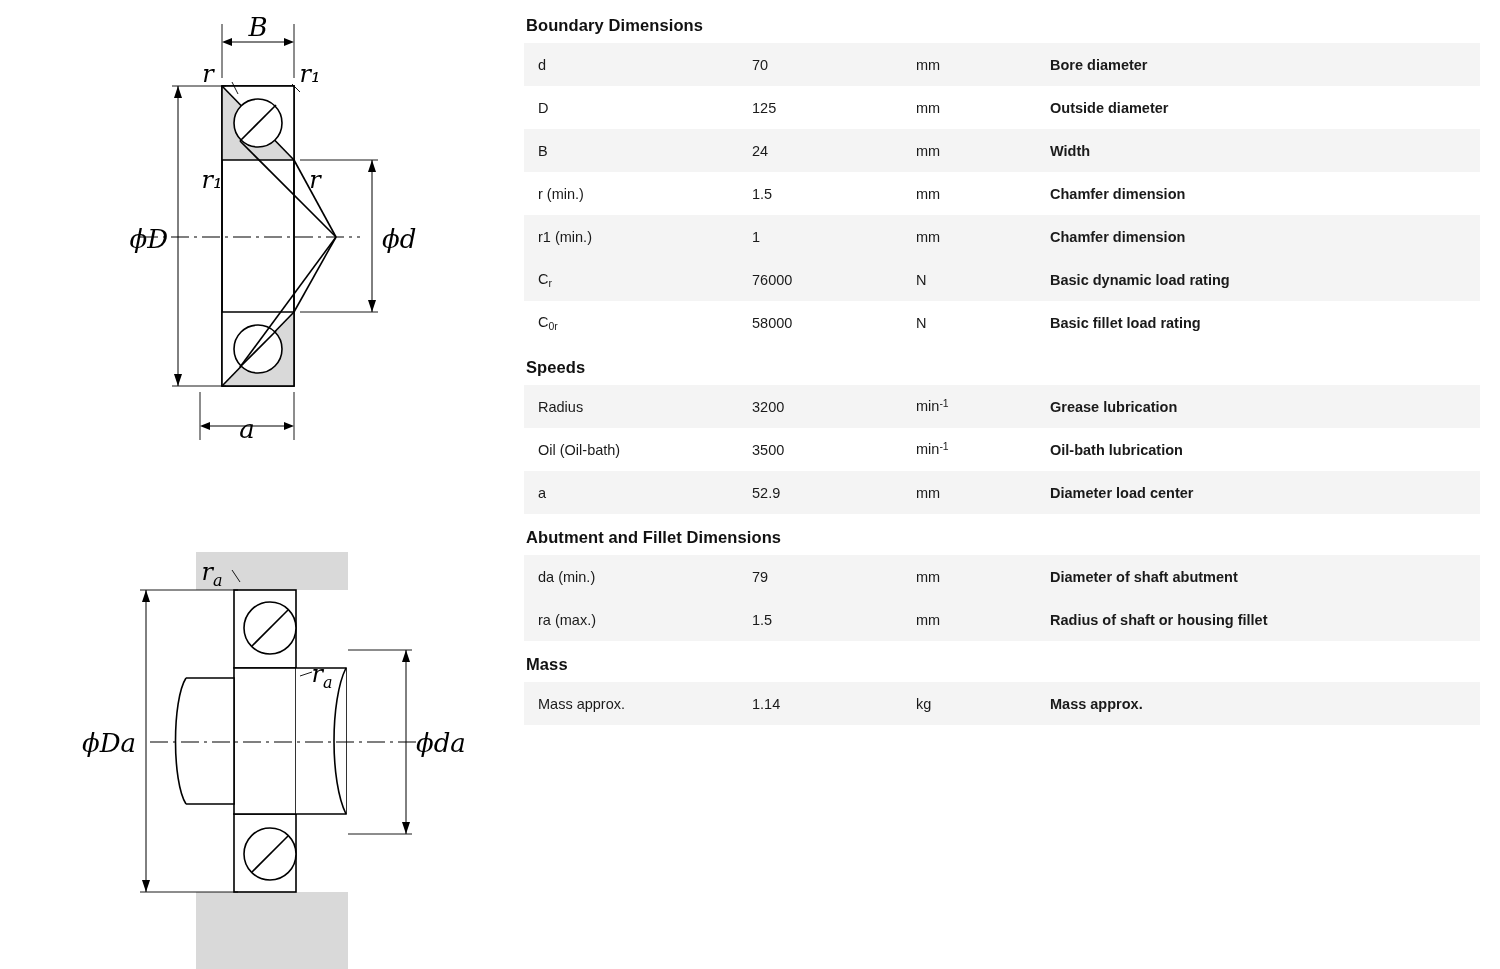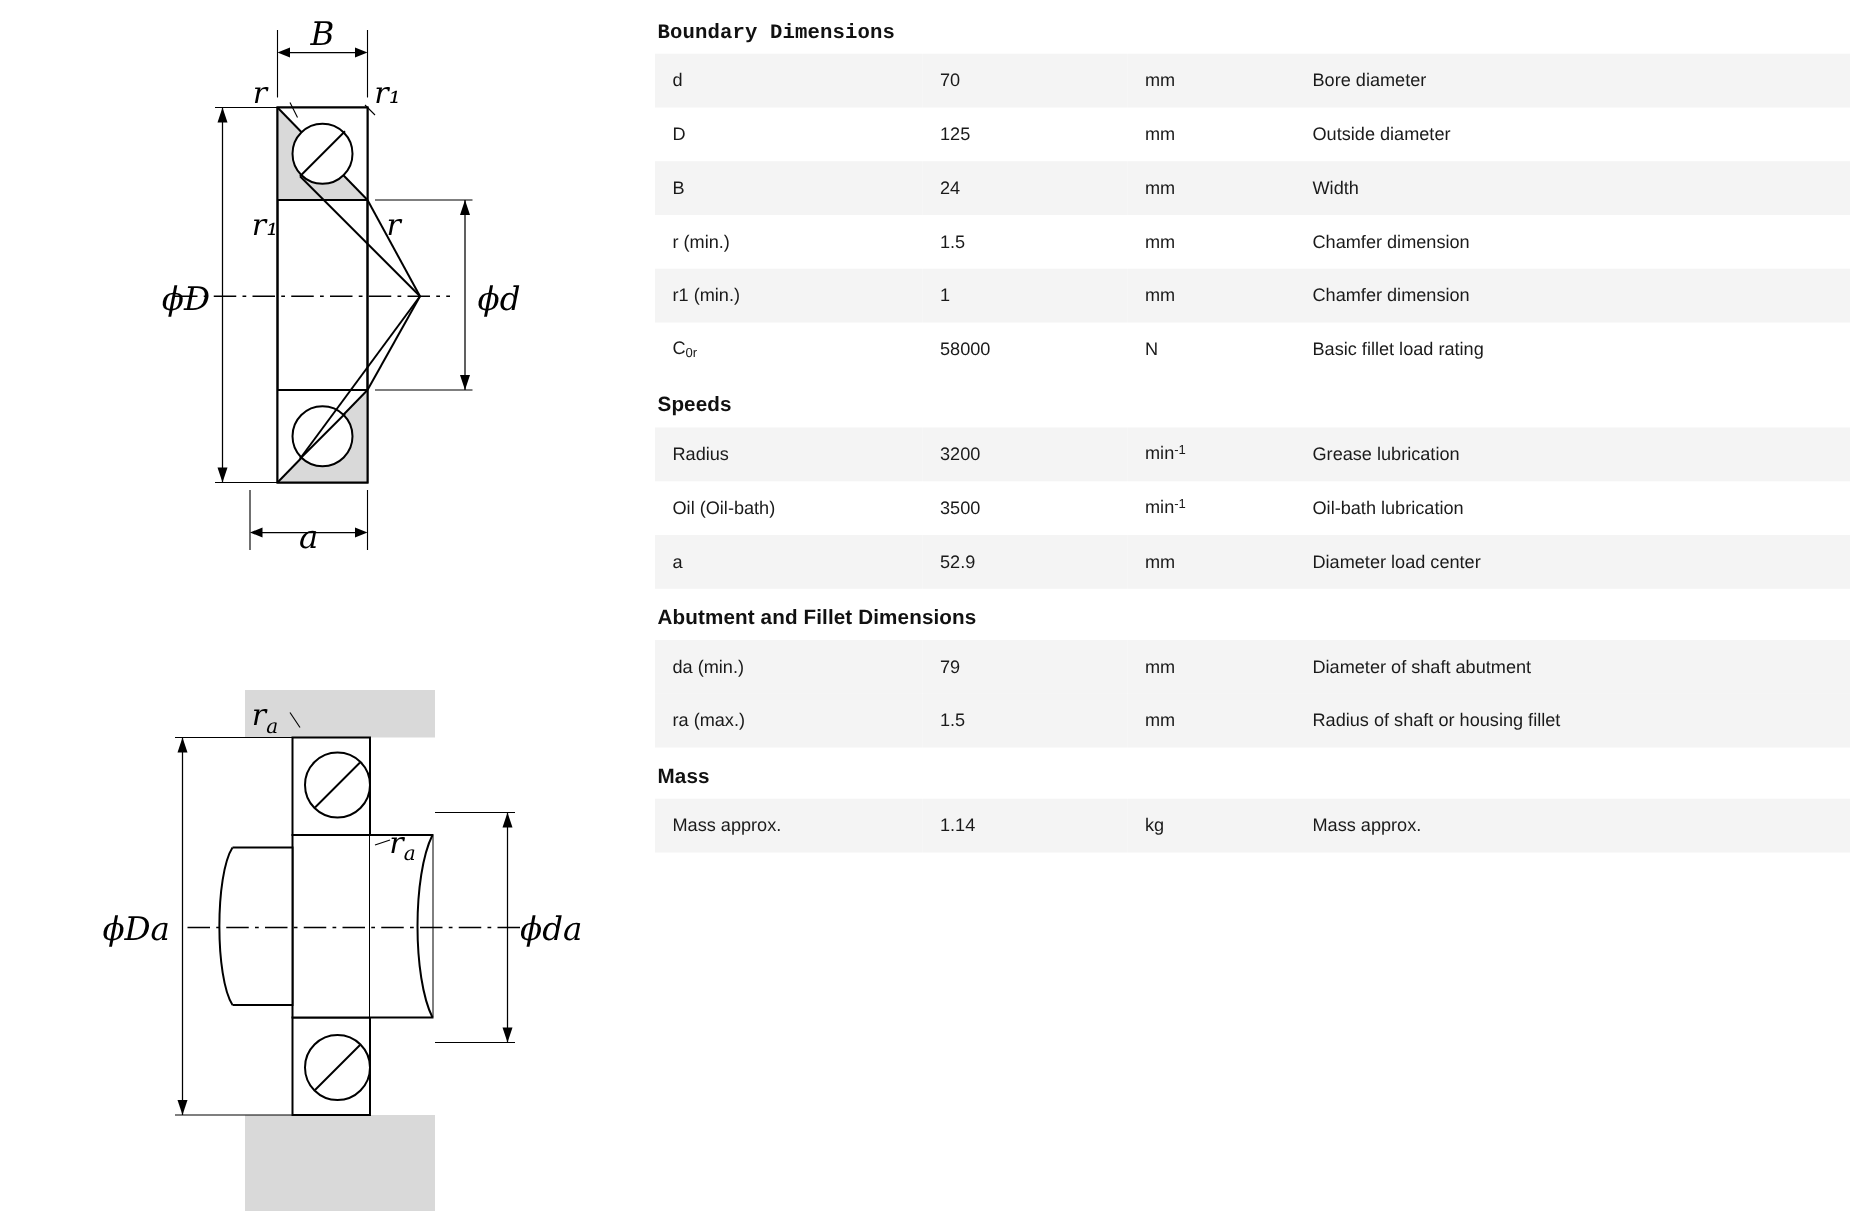--- a/index.html
+++ b/index.html
@@ -37,39 +37,39 @@
     top: 8px;
     width: 956px;
   }
   .section-title {
     font-size: 16.5px;
     font-weight: bold;
     color: #111;
     margin: 14px 0 8px 2px;
     letter-spacing: 0.1px;
   }
-  .section-title.first { margin-top: 8px; font-family: Liberation Mono, monospace; }
+  .section-title.first { margin-top: 8px; }
 
   table.spec-table {
     width: 100%;
     border-collapse: collapse;
     font-size: 14.5px;
   }
   table.spec-table tr { height: 43px; }
   table.spec-table tr.shade { background: #f4f4f4; }
   table.spec-table td {
     padding: 0 0 0 14px;
     vertical-align: middle;
     color: #1a1a1a;
     font-size: 14.5px;
   }
   td.c-symbol { width: 200px; }
   td.c-value  { width: 150px; }
   td.c-unit   { width: 120px; }
-  td.c-desc   { width: auto; }
+  td.c-desc   { width: auto; font-weight: bold; }
 
   sub { font-size: 0.72em; vertical-align: -0.25em; }
   sup { font-size: 0.72em; vertical-align: 0.42em; }
 
   .italic-serif {
     font-family: "DejaVu Serif", serif;
     font-style: italic;
   }
 </style>
 </head>
@@ -229,20 +229,26 @@
           <td class="c-symbol">r1 (min.)</td>
           <td class="c-value">1</td>
           <td class="c-unit">mm</td>
           <td class="c-desc">Chamfer dimension</td>
         </tr>
       </tbody>
     </table>
 
     <table class="spec-table">
       <tbody>
+        <tr class="shade">
+          <td class="c-symbol"><span>C</span><sub>r</sub></td>
+          <td class="c-value">76000</td>
+          <td class="c-unit">N</td>
+          <td class="c-desc">Basic dynamic load rating</td>
+        </tr>
         <tr>
           <td class="c-symbol"><span>C</span><sub>0r</sub></td>
           <td class="c-value">58000</td>
           <td class="c-unit">N</td>
           <td class="c-desc">Basic fillet load rating</td>
         </tr>
       </tbody>
     </table>
 
     <div class="section-title">Speeds</div>

